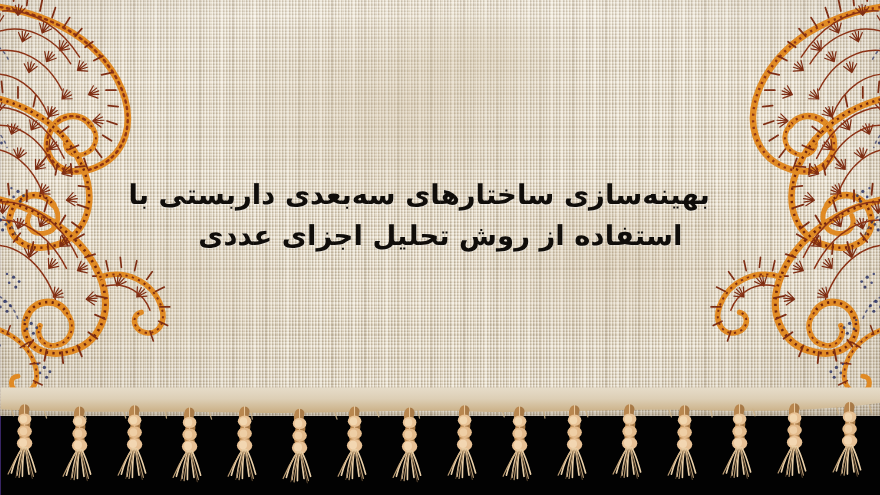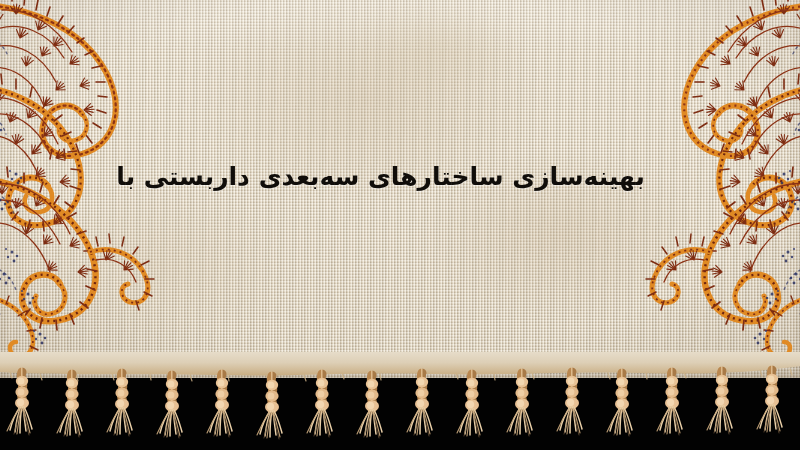--- a/index.html
+++ b/index.html
@@ -489,20 +489,21 @@
         <path d="M-4 42 C 10 44, 18 52, 22 62" stroke-dasharray="2 4"></path>
         <path d="M-6 118 C 8 120, 16 128, 20 140" stroke-dasharray="2 4"></path>
         <path d="M0 196 C 14 198, 24 208, 28 220" stroke-dasharray="2 4"></path>
         <path d="M2 272 C 16 274, 26 284, 30 296" stroke-dasharray="2 4"></path>
       </g>
     </svg>
   </div>
 
   <div class="title-block">
     <div class="title-line">بهینه‌سازی ساختارهای سه‌بعدی داربستی با</div>
+    <div class="title-line">استفاده از روش تحلیل اجزای عددی</div>
   </div>
 
   <div class="fringe-band">
     <svg viewBox="0 0 800 98" xmlns="http://www.w3.org/2000/svg" aria-hidden="true">
       <defs>
         <linearGradient id="cordG" x1="0" y1="0" x2="1" y2="0">
           <stop offset="0%" stop-color="#b9874f"></stop>
           <stop offset="32%" stop-color="#f0d5ab"></stop>
           <stop offset="62%" stop-color="#dcb687"></stop>
           <stop offset="100%" stop-color="#a87a47"></stop>

